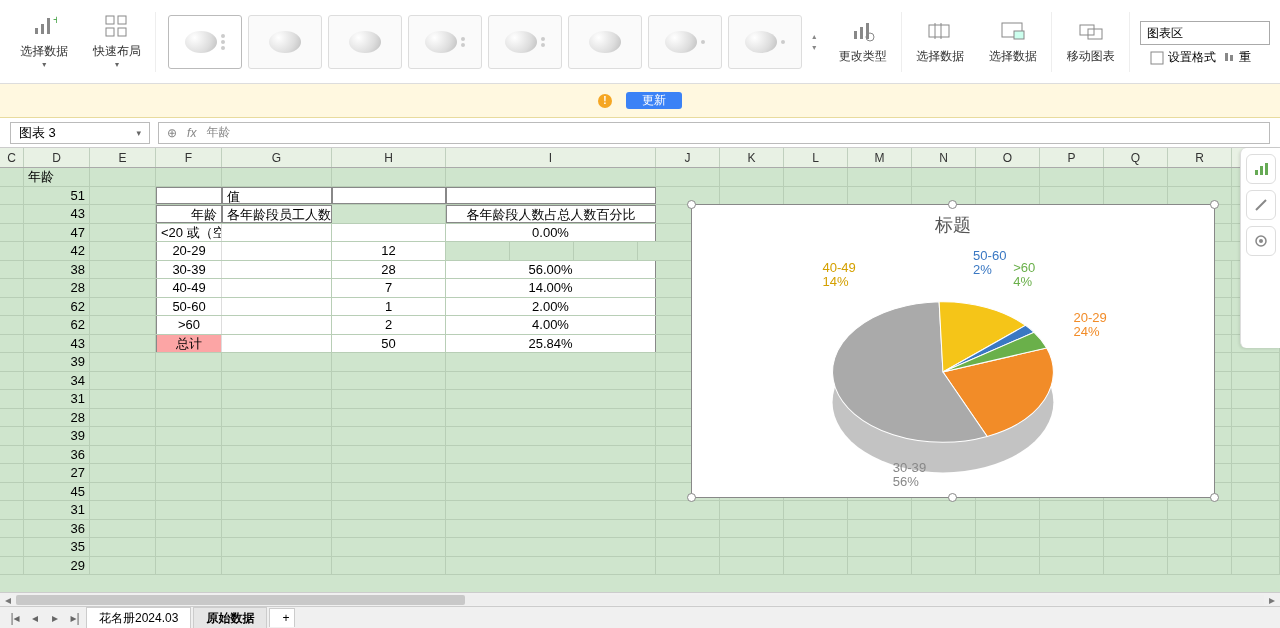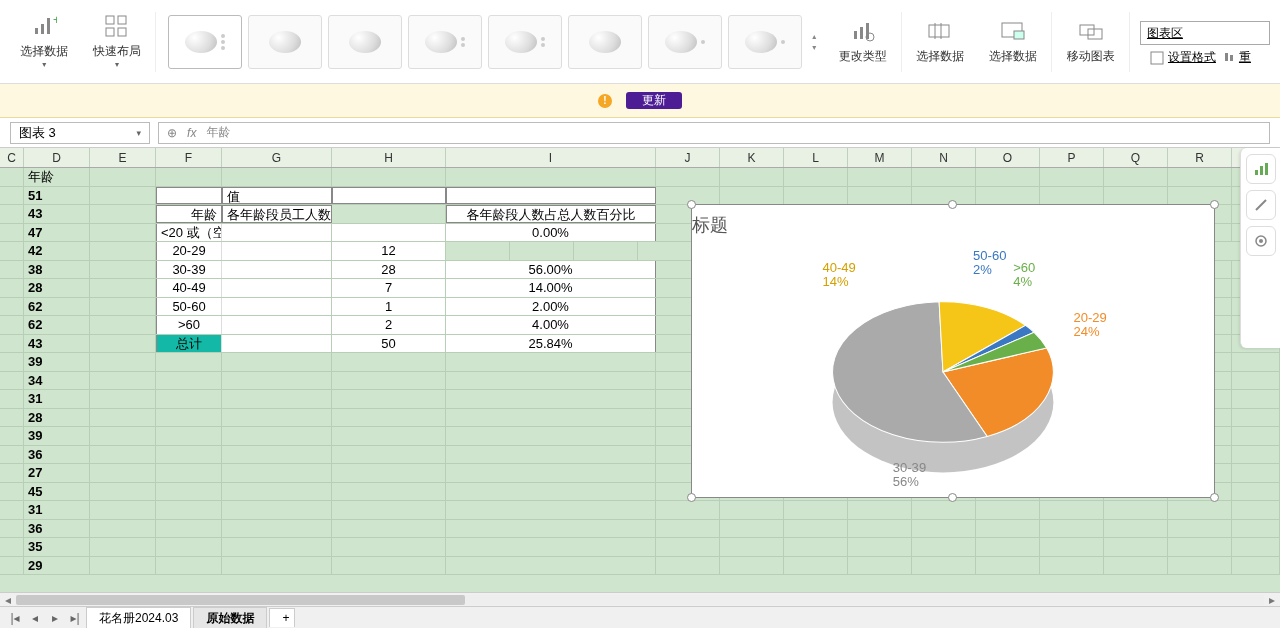--- a/index.html
+++ b/index.html
@@ -15,41 +15,41 @@
     .style-dots { display:flex; flex-direction:column; gap:2px; margin-left:4px;}
     .style-dots span{width:4px;height:4px;border-radius:50%;background:#ccc;}
     .ribbon-btn { display:flex; flex-direction:column; align-items:center; justify-content:center; width:70px; cursor:pointer; }
     .ribbon-btn svg{margin-bottom:3px;}
     .combo { border:1px solid #aaa; height:24px; padding:2px 6px; width:130px; background:#fff; display:flex; align-items:center;}
     .combo-row{display:flex;gap:6px;align-items:center; padding:4px 0 0 10px;}
     
     
     .notify { height: 34px; background: #fff8e0; border-bottom: 1px solid #e8db9e; display: flex; align-items: center; justify-content: center; gap: 14px; font-size: 13px; }
     .notify .warn-ico { width:14px;height:14px;border-radius:50%;background:#f5a623;color:#fff;display:flex;align-items:center;justify-content:center;font-size:10px;font-weight:bold;}
-    .btn-primary { background:#4c1d95; color:#fff; border:none; padding:0 16px; border-radius:3px; font-size:12px; cursor:pointer;}
+    .btn-primary { background:#3b82f6; color:#fff; border:none; padding:0 16px; border-radius:3px; font-size:12px; cursor:pointer;}
     
     
     .fbar { height: 30px; display:flex; align-items:center; border-bottom: 1px solid #ccc; gap:8px; padding:0 10px;}
     .name-box { width:140px; border:1px solid #bbb; height:22px; padding:1px 8px; display:flex; align-items:center; justify-content:space-between; font-size:13px;}
     .fx-area { flex:1; display:flex; align-items:center; gap:10px; border:1px solid #bbb; height:22px; padding:0 8px;}
     .fx { font-style: italic; color:#888; }
     
     
     .grid-wrap { position: absolute; top: 148px; left:0; right:0; bottom: 16px; overflow:hidden; background:#cfe5cd; }
     .col-headers { display:flex; height:20px; background:#e8f1e4; border-bottom:1px solid #aaa; font-size:12px; color:#333;}
     .col-h { border-right:1px solid #c0d0be; text-align:center; line-height:20px; flex-shrink:0;}
     .rows { position:relative; }
     .row { display:flex; height:18.5px; border-bottom:1px solid #b8ceb6;}
     .cell { border-right:1px solid #b8ceb6; padding:0 4px; line-height:18px; font-size:13px; overflow:hidden; white-space:nowrap; flex-shrink:0;}
-    .c-rt{text-align:left;font-weight:bold;} .c-ct{text-align:center;}
+    .c-rt{text-align:right;} .c-ct{text-align:center;}
     
     
     .chart-obj { position:absolute; left:691px; top:36px; width:524px; height:294px; background:#fff; border:1px solid #888; }
     .chart-handle { position:absolute; width:9px; height:9px; background:#fff; border:1.5px solid #888; border-radius:50%;}
-    .chart-title{text-align:left;font-size:18px;color:#555;padding-top:8px;}
+    .chart-title{text-align:center;font-size:18px;color:#555;padding-top:8px;}
     .pie-area{position:relative;width:100%;height:calc(100% - 32px);}
     
     
     .side-panel{position:absolute;right:0;top:148px;width:40px;background:#fff;border-left:1px solid #ddd;height:200px;border-radius:6px 0 0 6px;box-shadow:-1px 1px 3px rgba(0,0,0,0.1);}
     .side-btn{width:30px;height:30px;margin:6px auto;border:1px solid #ddd;border-radius:6px;display:flex;align-items:center;justify-content:center;cursor:pointer;}
     
     
     .sheet-tabs{position:absolute;bottom:0;left:0;right:0;height:22px;background:#f0f0f0;border-top:1px solid #ccc;display:flex;align-items:center;padding:0 6px;gap:2px;font-size:12px;}
     .nav-btn{width:18px;text-align:center;color:#666;cursor:pointer;}
     .sheet-tab{padding:2px 12px;border:1px solid #ccc;border-bottom:none;background:#fff;cursor:pointer;}
@@ -161,21 +161,21 @@
   </div>
   <div style="border-left:1px solid #eee;height:60px;"></div>
   <div class="ribbon-btn">
     <svg width="26" height="24">
         <rect x="2" y="6" width="14" height="10" fill="none" stroke="#888"></rect>
         <rect x="10" y="10" width="14" height="10" fill="none" stroke="#888"></rect>
       </svg>
     <span class="rib-label">移动图表</span>
   </div>
   <div style="border-left:1px solid #eee;height:60px;"></div>
-  <div style="display:flex;flex-direction:column;padding:4px 0 0 6px;text-decoration:underline;">
+  <div style="display:flex;flex-direction:column;padding:4px 0 0 6px;">
     <div class="combo">
         <span>图表区</span>
       </div>
     <div class="combo-row">
       <span style="display:flex;align-items:center;gap:4px;cursor:pointer;">
         <svg width="14" height="14">
             <rect x="1" y="1" width="12" height="12" fill="none" stroke="#888"></rect>
           </svg>
         <span>设置格式</span>
       </span>
@@ -425,21 +425,21 @@
         <div class="cell" style="width: 64px;"></div>
         <div class="cell" style="width: 64px;"></div>
         <div class="cell" style="width: 64px;"></div>
         <div class="cell" style="width: 64px;"></div>
         <div class="cell" style="width: 48px;"></div>
       </div>
       <div class="row">
         <div class="cell" style="width: 24px;"></div>
         <div class="cell c-rt" style="width: 66px;">43</div>
         <div class="cell" style="width: 66px;"></div>
-        <div class="cell c-ct" style="width: 66px;background:#14b8a6;border-left:1px solid #888;border-right:1px solid #ddd;text-align:center;">总计</div>
+        <div class="cell c-ct" style="width: 66px;background:#fca5a5;border-left:1px solid #888;border-right:1px solid #ddd;text-align:center;">总计</div>
         <div class="cell" style="width: 110px;background:#fff;"></div>
         <div class="cell c-ct" style="width: 114px;background:#fff;">50</div>
         <div class="cell c-ct" style="width: 210px;background:#fff;border-right:1px solid #888;">25.84%</div>
         <div class="cell" style="width: 64px;"></div>
         <div class="cell" style="width: 64px;"></div>
         <div class="cell" style="width: 64px;"></div>
         <div class="cell" style="width: 64px;"></div>
         <div class="cell" style="width: 64px;"></div>
         <div class="cell" style="width: 64px;"></div>
         <div class="cell" style="width: 64px;"></div>

